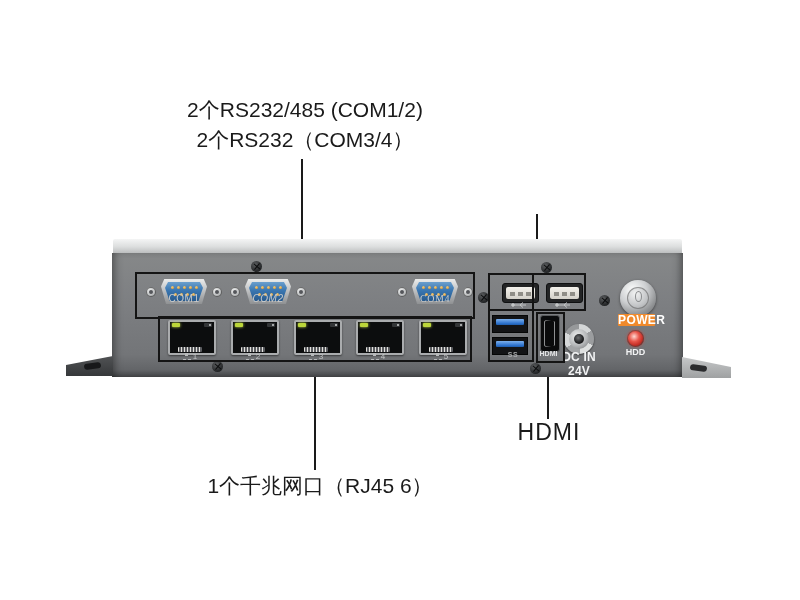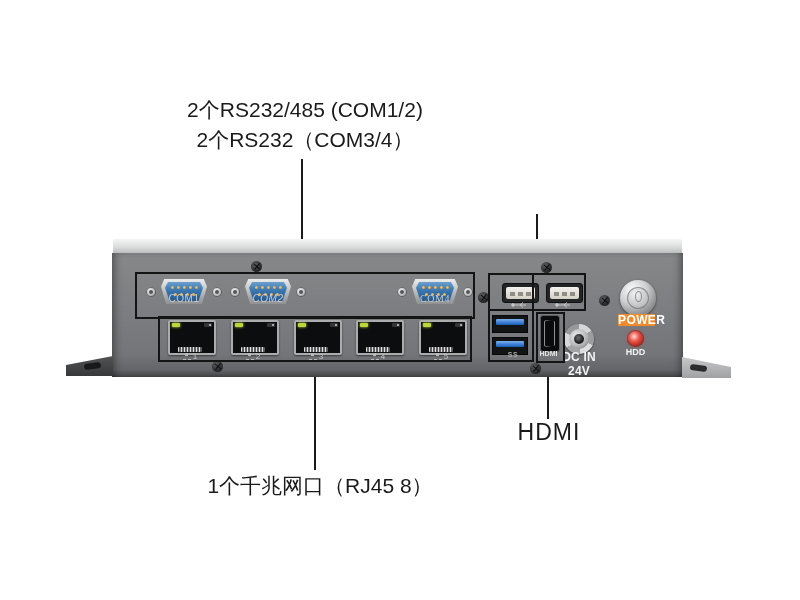--- a/index.html
+++ b/index.html
@@ -125,21 +125,21 @@
 <body>
 
 <div class="canvas">
 
   <div class="ann ann-com">
     <div>2个RS232/485 (COM1/2)</div>
     <div>2个RS232（COM3/4）</div>
   </div>
   <div class="ann ann-hdmi">HDMI</div>
   <div class="ann ann-lan">
-    <div>1个千兆网口（RJ45 8）</div>
+    <div>1个千兆网口（RJ45 6）</div>
   </div>
 
   <div class="leader" style="left:301px;top:159px;height:113px;"></div>
   <div class="leader" style="left:536px;top:214px;height:59px;"></div>
   <div class="leader" style="left:547px;top:359px;height:60px;"></div>
   <div class="leader" style="left:314px;top:358px;height:112px;"></div>
 
   <div class="layer">
     <div class="ear ear-left">
         <span class="slot"></span>

